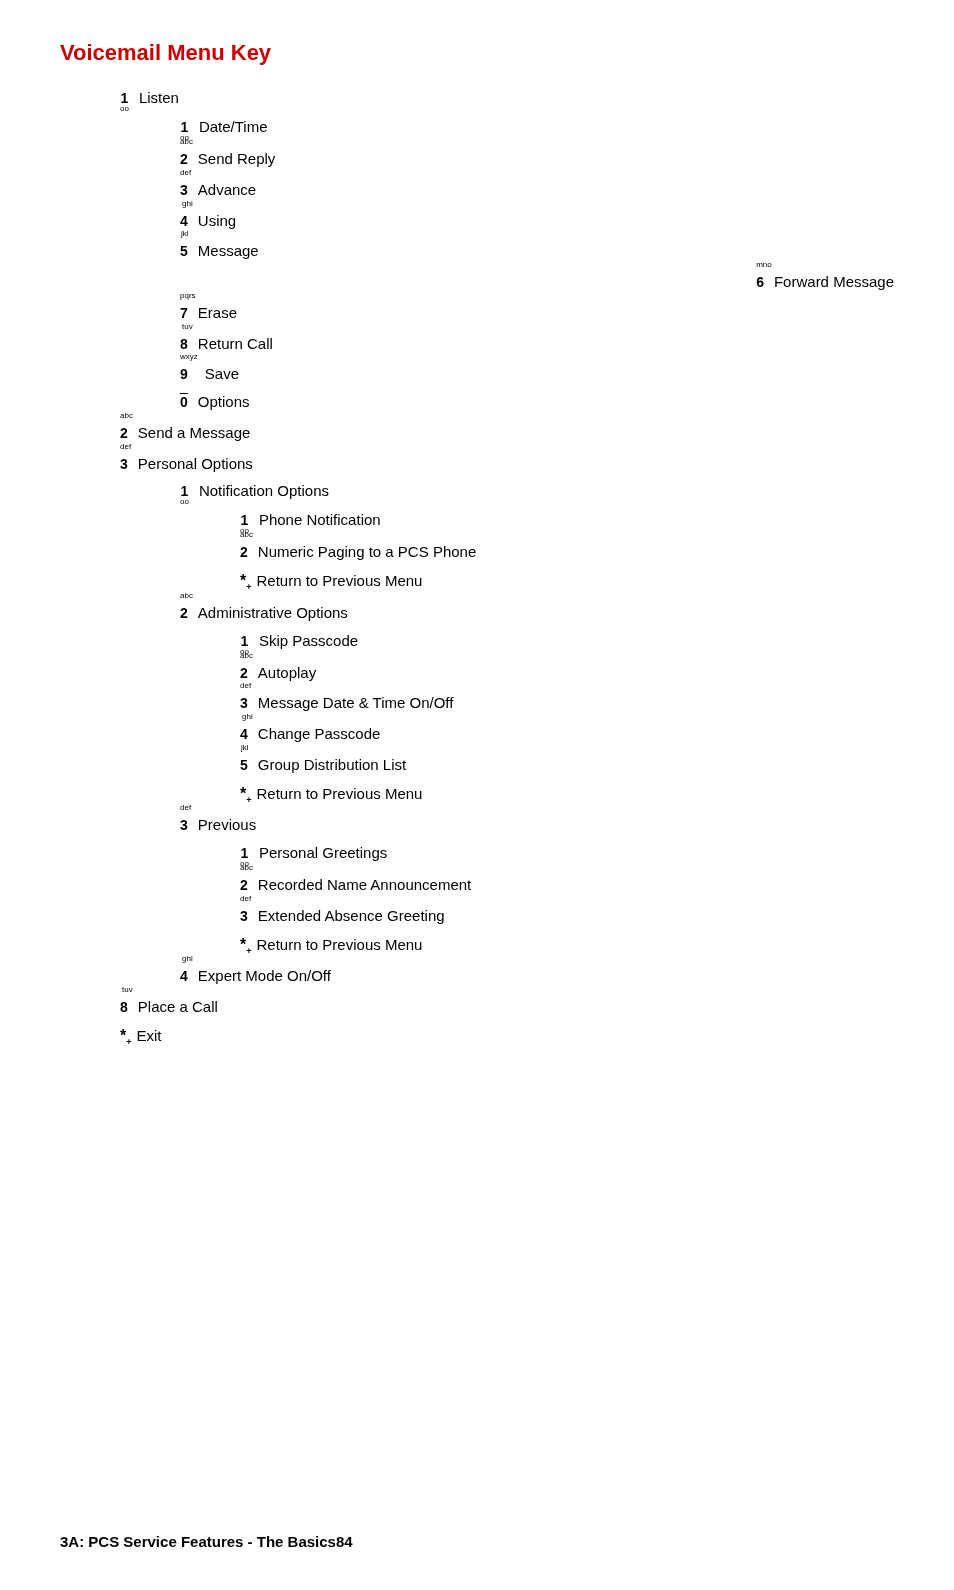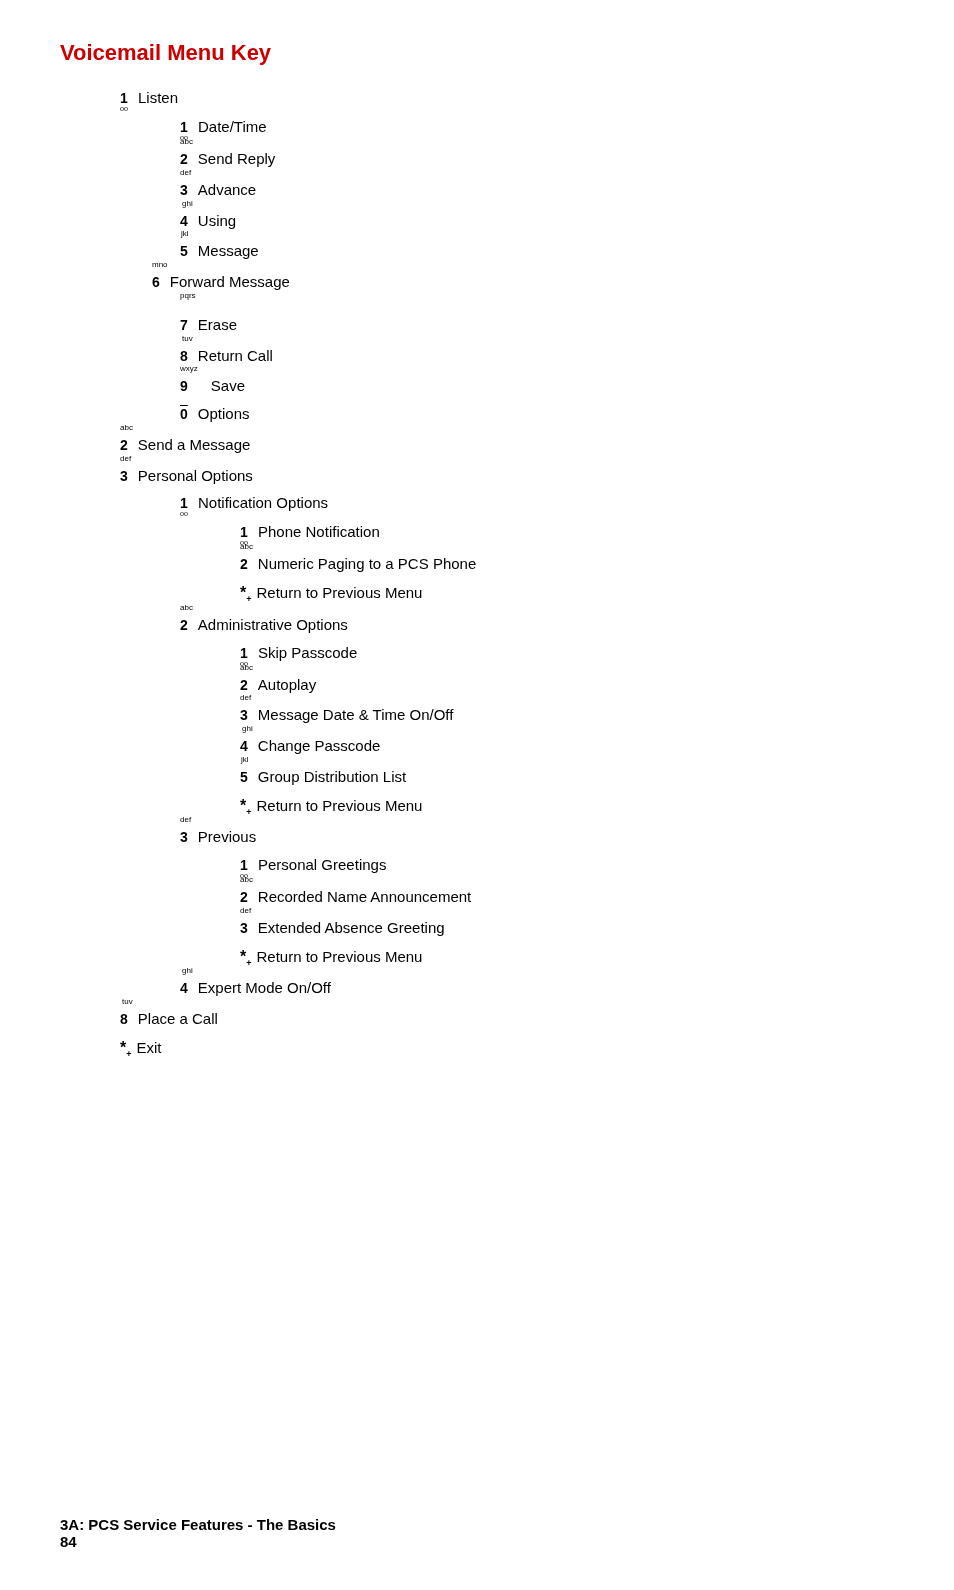--- a/index.html
+++ b/index.html
@@ -37,21 +37,20 @@
     }
     .footer-top {
       font-size: 14px;
       color: #333;
       margin-bottom: 2px;
     }
     .footer-bottom {
       display: flex;
       font-size: 15px;
       font-weight: bold;
-      flex-direction: column;
     }
 
     
     .ki {
       display: inline-flex;
       flex-direction: column;
       align-items: center;
       justify-content: center;
       font-weight: bold;
       margin-right: 5px;
@@ -60,21 +59,20 @@
     }
     .ki-main {
       font-size: 14px;
       font-weight: bold;
     }
     .ki-sub {
       font-size: 8px;
       font-weight: normal;
       color: #000;
       line-height: 1;
-      font-family: Liberation Serif, serif;
     }
     .ki-sup {
       font-size: 8px;
       font-weight: normal;
       color: #000;
       line-height: 1;
       position: absolute;
       top: -4px;
       left: 0;
     }
@@ -139,49 +137,49 @@
     </div>
     <div class="row" style="margin-left: 120px;">
       <span style="margin-right: 5px; display: inline-flex; align-items: baseline;">
         <span class="ki" style="position:relative;padding-top:10px;">
           <span class="ki-sup" style="left:1px;">jkl</span>
           <span class="ki-main">5</span>
         </span>
       </span>
       <span class="label">Message</span>
     </div>
-    <div class="row" style="margin-left: 92px;">
+    <div class="row" style="margin-left: 72px; justify-content: flex-end;">
       <span style="margin-right: 5px; display: inline-flex; align-items: baseline;">
         <span class="ki" style="position:relative;padding-top:10px;">
           <span class="ki-sup">mno</span>
           <span class="ki-main">6</span>
         </span>
       </span>
       <span class="label">Forward Message</span>
     </div>
     <div class="row" style="margin-left: 120px;">
       <span style="margin-right: 5px; display: inline-flex; align-items: baseline;">
-        <span class="ki" style="position:relative;padding-top:22px;">
+        <span class="ki" style="position:relative;padding-top:10px;">
           <span class="ki-sup">pqrs</span>
           <span class="ki-main">7</span>
         </span>
       </span>
       <span class="label">Erase</span>
     </div>
     <div class="row" style="margin-left: 120px;">
       <span style="margin-right: 5px; display: inline-flex; align-items: baseline;">
         <span class="ki" style="position:relative;padding-top:10px;">
           <span class="ki-sup" style="left:2px;">tuv</span>
           <span class="ki-main">8</span>
         </span>
       </span>
       <span class="label">Return Call</span>
     </div>
     <div class="row" style="margin-left: 120px;">
-      <span style="margin-right: 18px; display: inline-flex; align-items: baseline;">
+      <span style="margin-right: 12px; display: inline-flex; align-items: baseline;">
         <span class="ki" style="position:relative;padding-top:10px;">
           <span class="ki-sup">wxyz</span>
           <span class="ki-main">9</span>
         </span>
       </span>
       <span class="label">Save</span>
     </div>
     <div class="row" style="margin-left: 120px;">
       <span style="margin-right: 5px; display: inline-flex; align-items: baseline;">
         <span class="ki">

